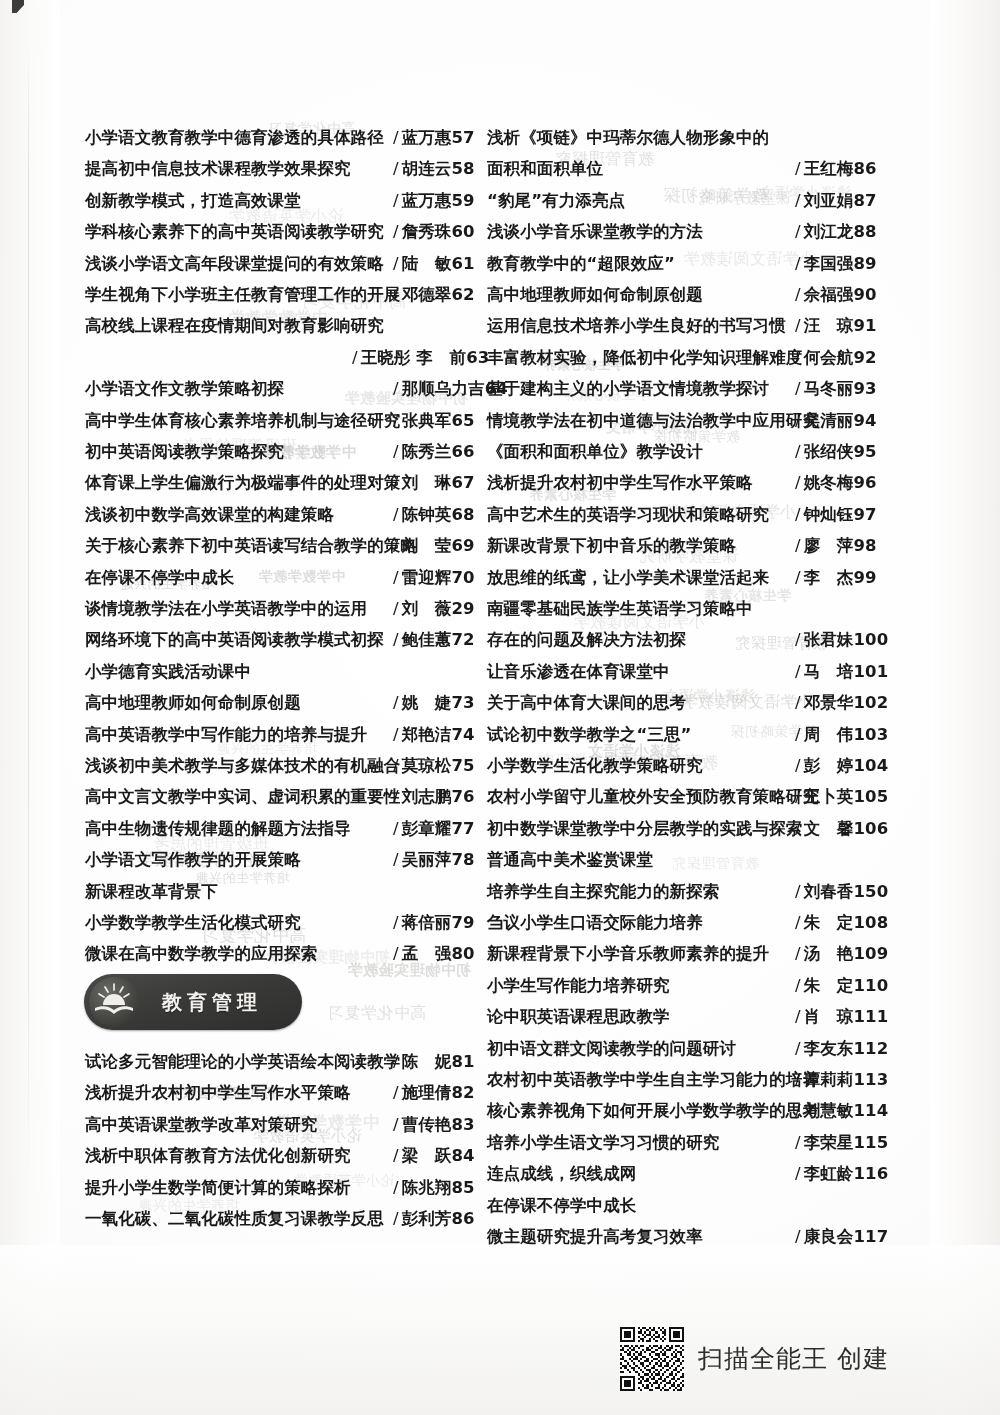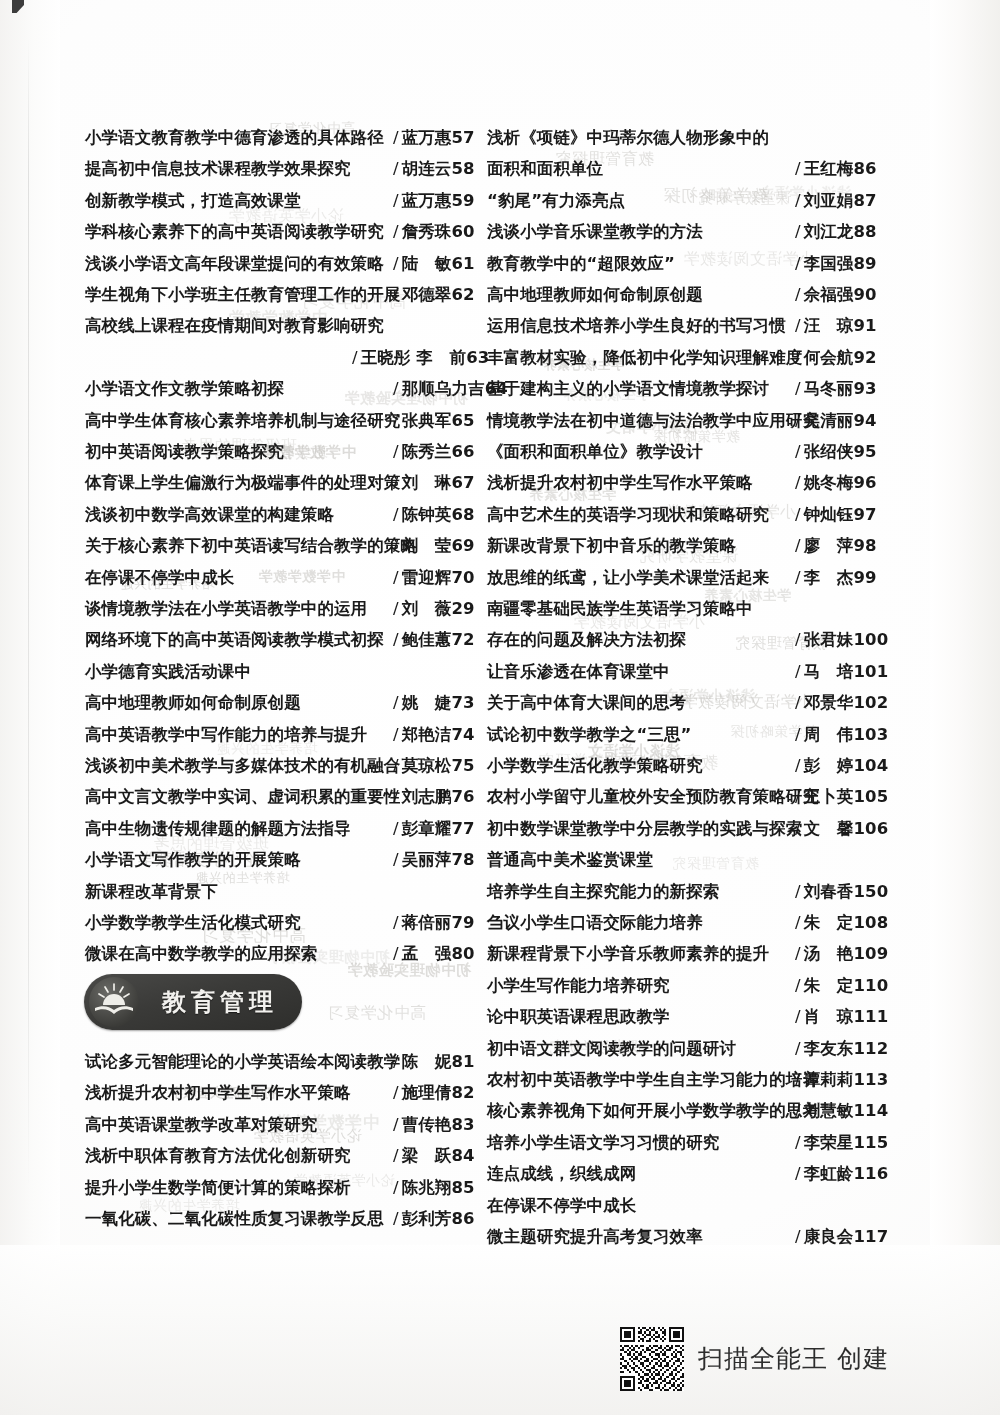--- a/index.html
+++ b/index.html
@@ -101,21 +101,21 @@
     box-shadow:0 1px 2px rgba(0,0,0,.35);
   }
   .badge-logo{
     position:absolute;left:5px;top:3px;
     width:50px;height:50px;border-radius:50%;
     background:radial-gradient(circle at 38% 32%,#6a6a66 0%,#3d3d3a 70%,#2c2c29 100%);
     overflow:hidden;
   }
   .badge-text{
     position:absolute;left:78px;top:0;height:56px;line-height:56px;
-    color:#f2f1ee;font-size:24px;font-weight:bold;letter-spacing:5px;
+    color:#f2f1ee;font-size:20px;font-weight:bold;letter-spacing:5px;
     font-family:"DejaVu Sans","Liberation Sans",sans-serif;
     text-shadow:0 1px 1px rgba(0,0,0,.5);
   }
 
   
   .watermark{position:absolute;left:620px;top:1327px;height:66px;}
   .qr{position:absolute;left:0;top:0;width:64px;height:64px;}
   .wm-text{
     position:absolute;left:78px;top:0;height:64px;line-height:64px;
     font-size:25px;color:#2d2d2d;letter-spacing:1px;

